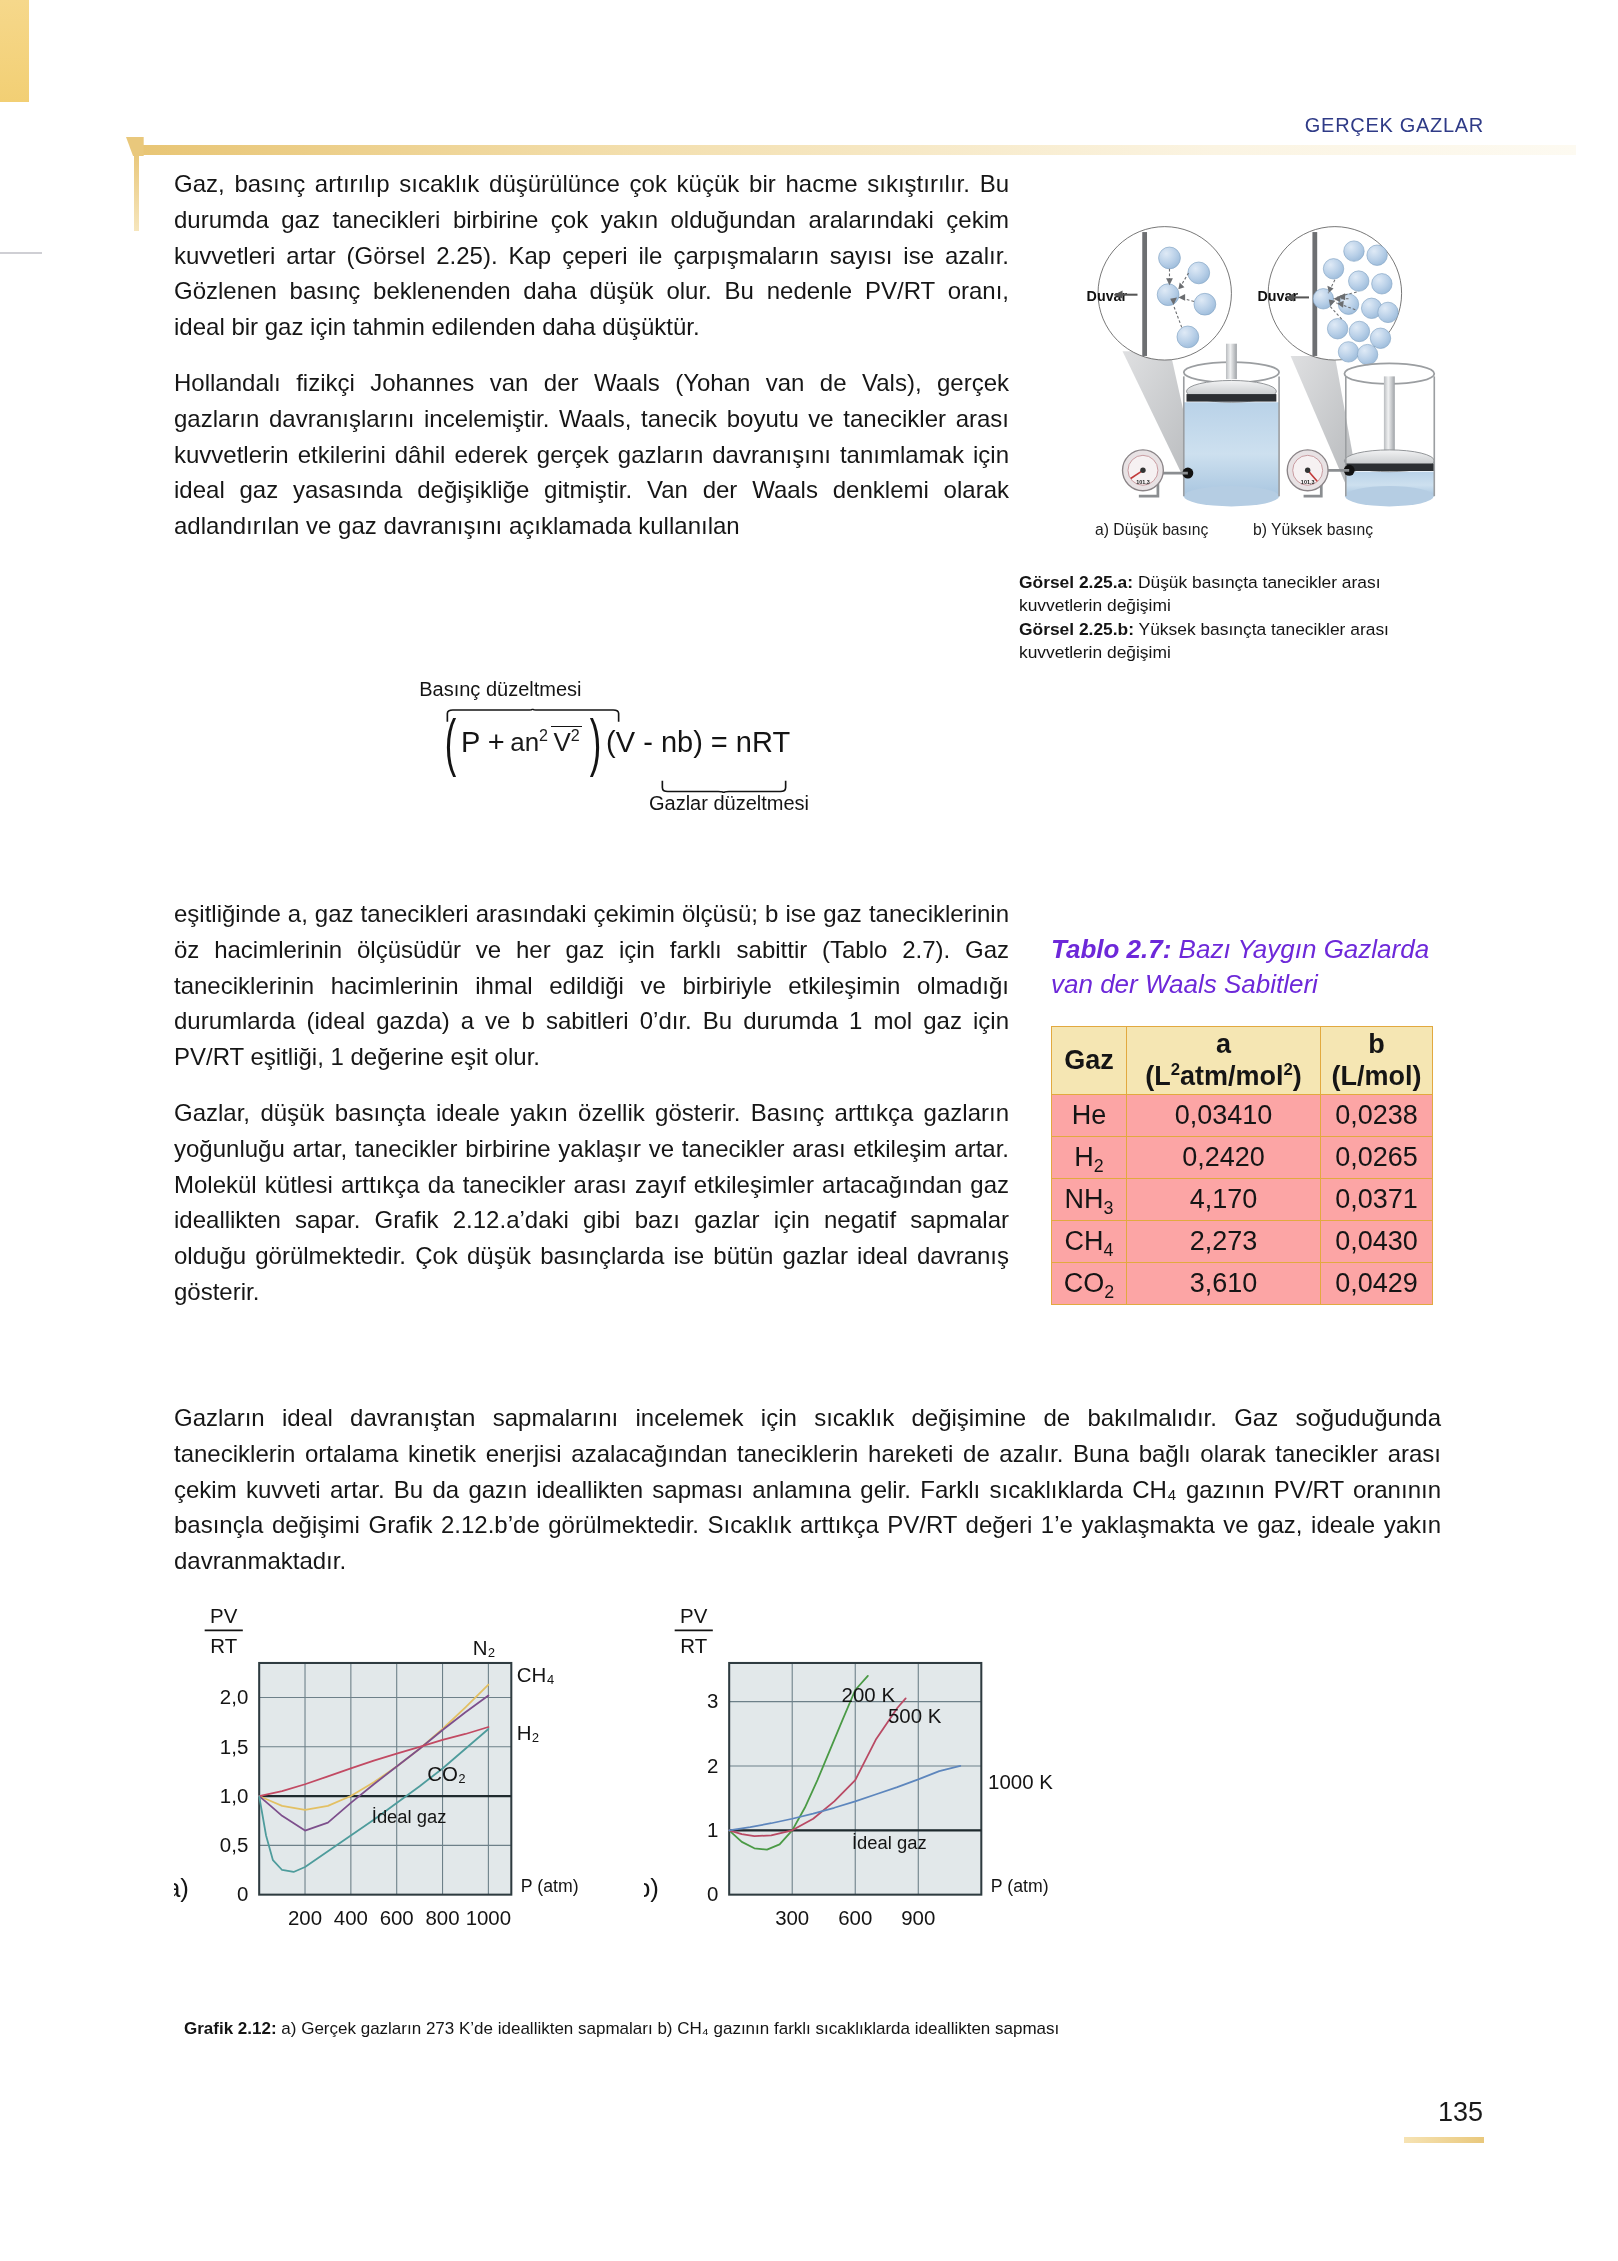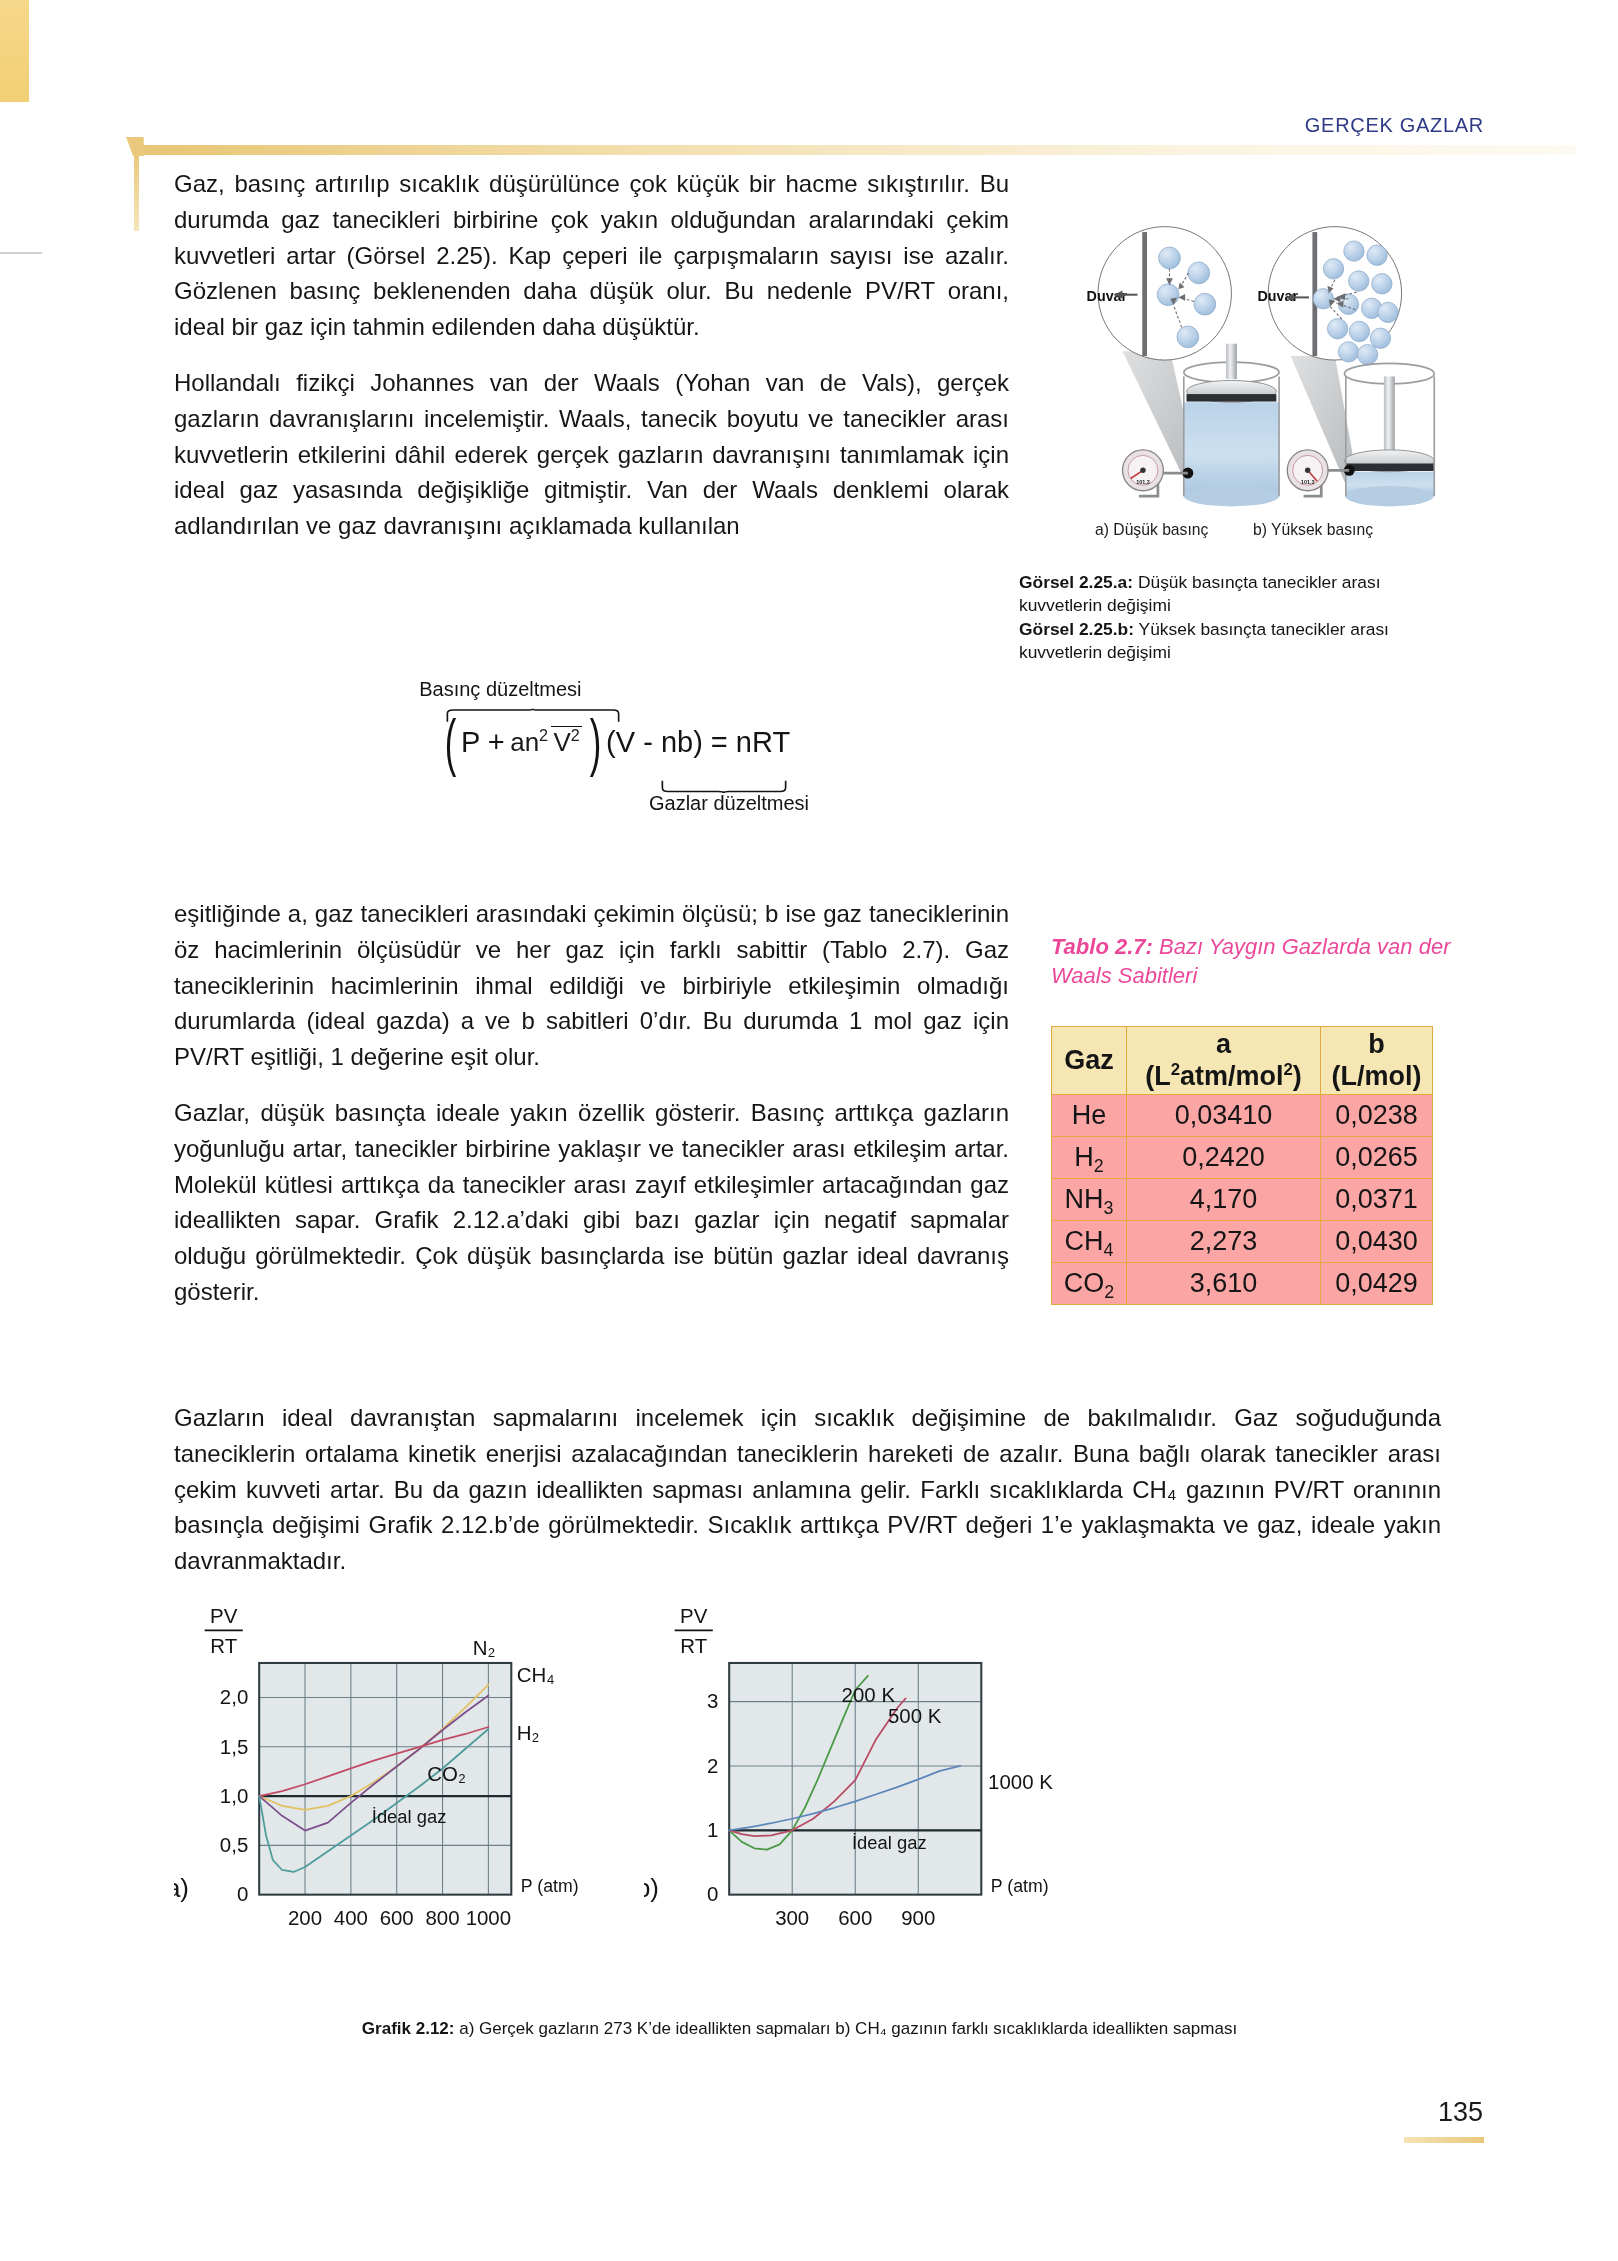--- a/index.html
+++ b/index.html
@@ -96,21 +96,21 @@
   .fx-brace-bot{
     position:absolute;left:252px;top:102px;width:126px;height:13.6px;
   }
   .fx-label-bot{
     position:absolute;left:240px;top:114px;font-size:20px;color:#141414;
   }
 
   
   .tablo-title{
     position:absolute;left:1051px;top:932px;width:402px;
-    font-size:22px;line-height:1.33;font-style:italic;color:#ec4899;
+    font-size:26px;line-height:1.33;font-style:italic;color:#6d28d9;
   }
   .tablo-title b{font-weight:bold;font-style:italic;}
   table.vdw{
     position:absolute;left:1051px;top:1026px;
     border-collapse:collapse;width:382px;
     font-size:27px;color:#151515;
   }
   table.vdw th,table.vdw td{
     border:1.4px solid #e2a93f;
     text-align:center;
@@ -132,22 +132,22 @@
   }
   .wide-block p{
     margin:0;font-size:24px;line-height:1.49;text-align:justify;color:#161616;
   }
 
   
   .charts{
     position:absolute;left:174px;top:1581px;width:1267px;height:395px;
   }
   .grafik-caption{
-    position:absolute;left:166px;top:2019px;width:1267px;
-    text-align:center;font-size:17px;color:#141414;
+    position:absolute;left:184px;top:2019px;width:1267px;
+    text-align:left;font-size:17px;color:#141414;
   }
   .grafik-caption b{font-weight:bold;}
 
   
   .page-num{
     position:absolute;right:135px;top:2097px;font-size:27px;color:#1a1a1a;
   }
   .page-rule{
     position:absolute;right:134px;top:2137px;width:80px;height:6.1px;
     background:linear-gradient(90deg,#f6e3b4 0%,#e9c87c 100%);

